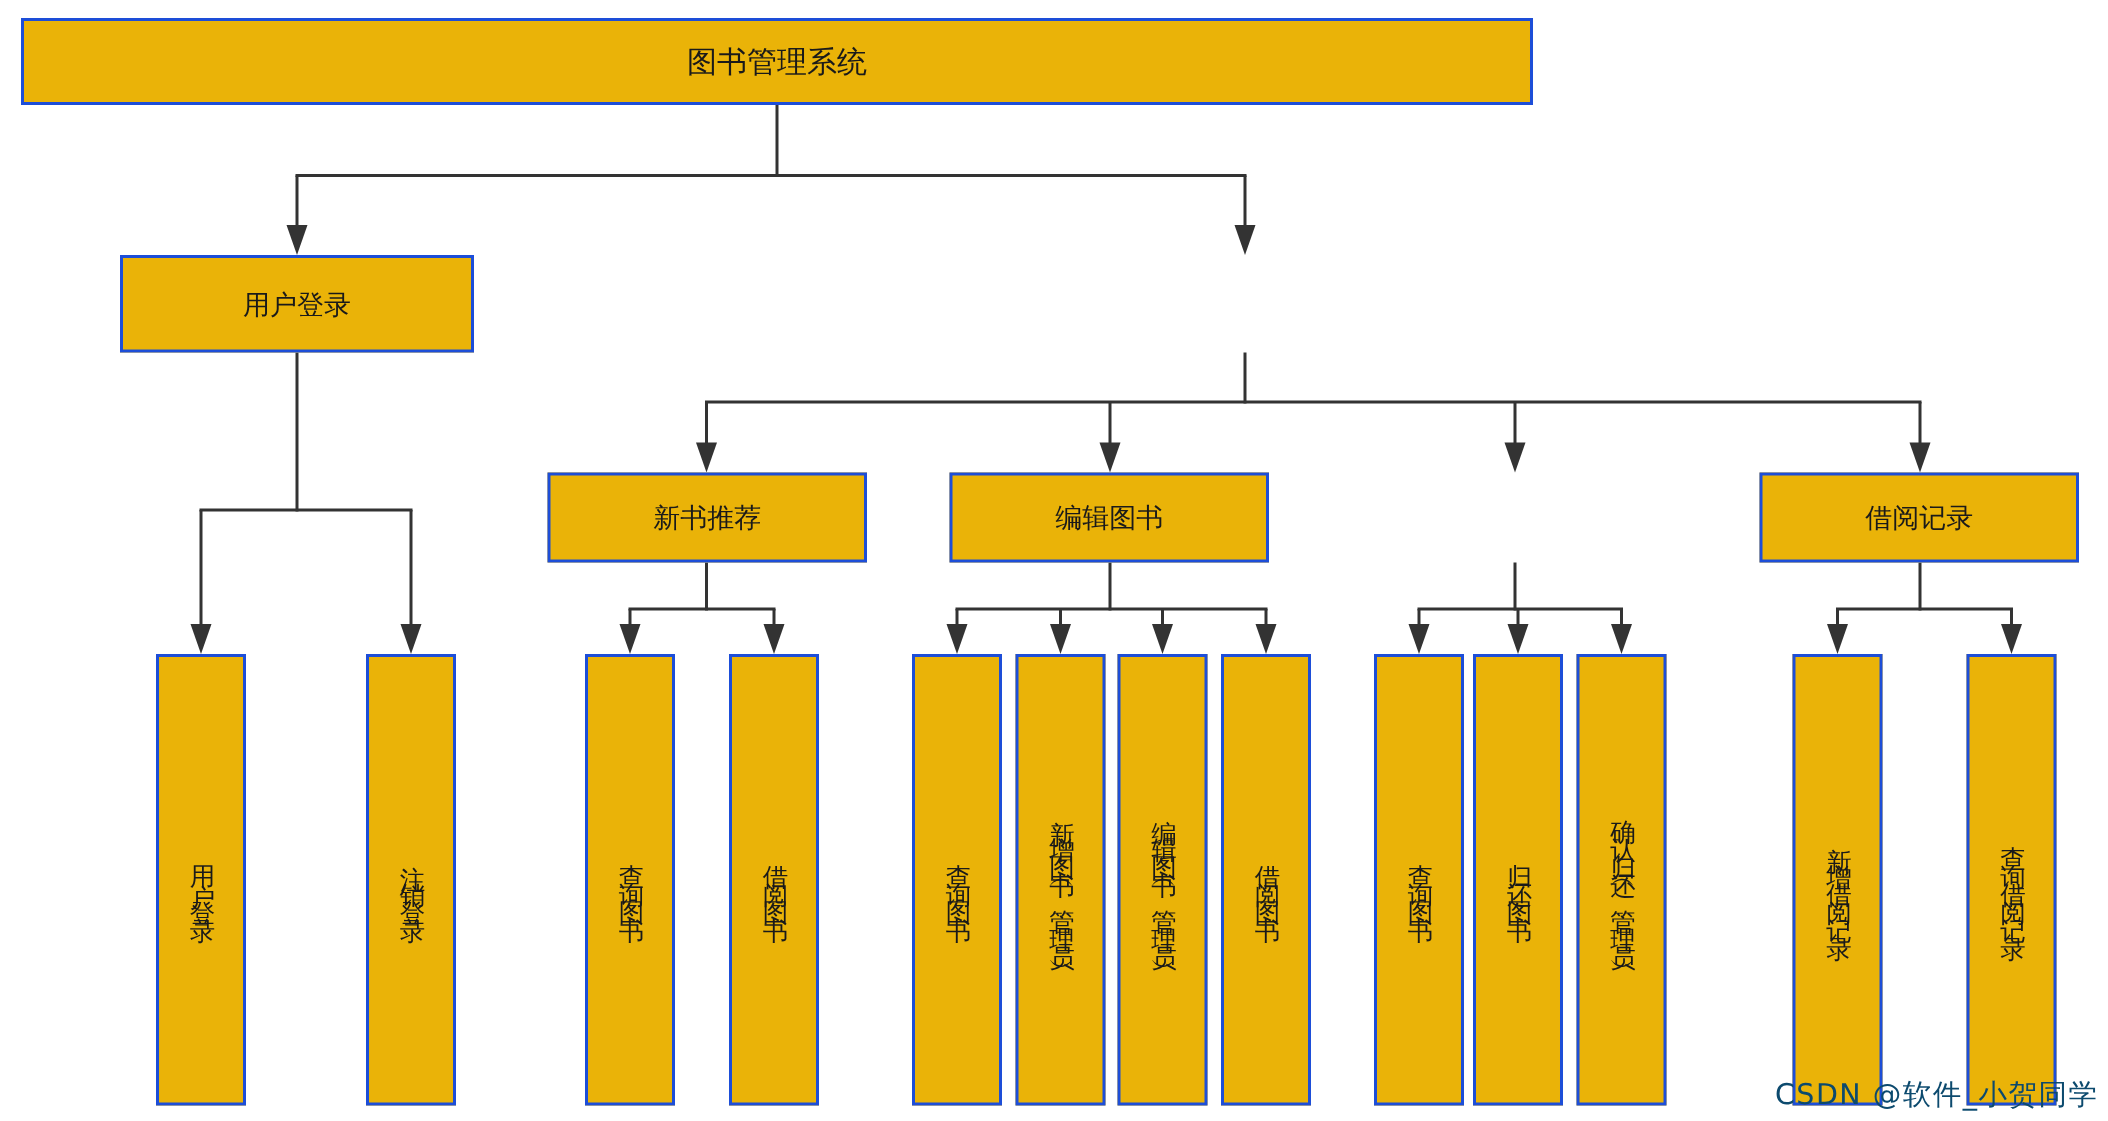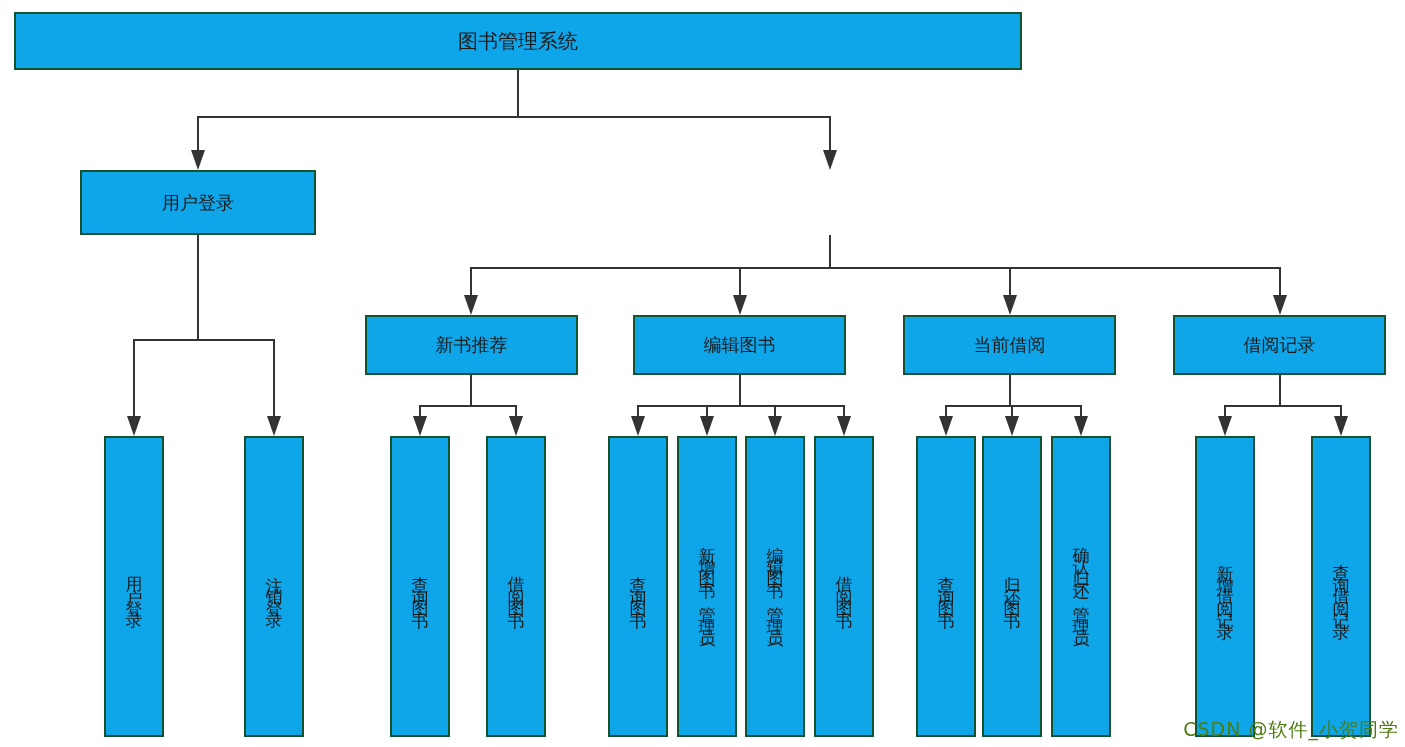--- a/index.html
+++ b/index.html
@@ -7,22 +7,22 @@
     position:relative;
     width:1405px;height:747px;
     background:#ffffff;
     font-family:"DejaVu Sans","Liberation Sans",sans-serif;
     overflow:hidden;
   }
   .connectors{position:absolute;left:0;top:0;width:1405px;height:747px;}
   .box{
     position:absolute;
     box-sizing:border-box;
-    border:2px solid #14532d;
-    background:#0ea5e9;
+    border:2px solid #1d4ed8;
+    background:#eab308;
     color:#1a1a1a;
     display:flex;align-items:center;justify-content:center;
     text-align:center;
   }
   .root-box{left:14px;top:12px;width:1008px;height:58px;font-size:20px;}
   .l2{height:65px;width:236px;top:170px;font-size:18px;}
   .l2a{left:80px;}
   .l2b{left:712px;}
   .l3{height:60px;width:213px;top:315px;font-size:18px;}
   .l3a{left:365px;}
@@ -40,21 +40,21 @@
   .v3{left:390px;}  .v4{left:486px;}
   .v5{left:608px;}  .v6{left:677px;}
   .v7{left:745px;}  .v8{left:814px;}
   .v9{left:916px;}  .v10{left:982px;}
   .v11{left:1051px;}
   .v12{left:1195px;} .v13{left:1311px;}
   .watermark{
     position:absolute;
     right:6px;bottom:4px;
     font-size:19px;
-    color:#4d7c0f;
+    color:#0c4a6e;
     letter-spacing:1px;
     white-space:nowrap;
     pointer-events:none;
   }
 </style>
 </head>
 <body>
 
 <div class="canvas">
 
@@ -121,21 +121,20 @@
       <polygon points="1334,416 1348,416 1341,436"></polygon>
     </g>
   </svg>
 
   <div class="box root-box">图书管理系统</div>
 
   <div class="box l2 l2a">用户登录</div>
 
   <div class="box l3 l3a">新书推荐</div>
   <div class="box l3 l3b">编辑图书</div>
-  <div class="box l3 l3c">当前借阅</div>
   <div class="box l3 l3d">借阅记录</div>
 
   <div class="box vbox v1">用户登录</div>
   <div class="box vbox v2">注销登录</div>
   <div class="box vbox v3">查询图书</div>
   <div class="box vbox v4">借阅图书</div>
   <div class="box vbox v5">查询图书</div>
   <div class="box vbox v6">新增图书（管理员）</div>
   <div class="box vbox v7">编辑图书（管理员）</div>
   <div class="box vbox v8">借阅图书</div>

